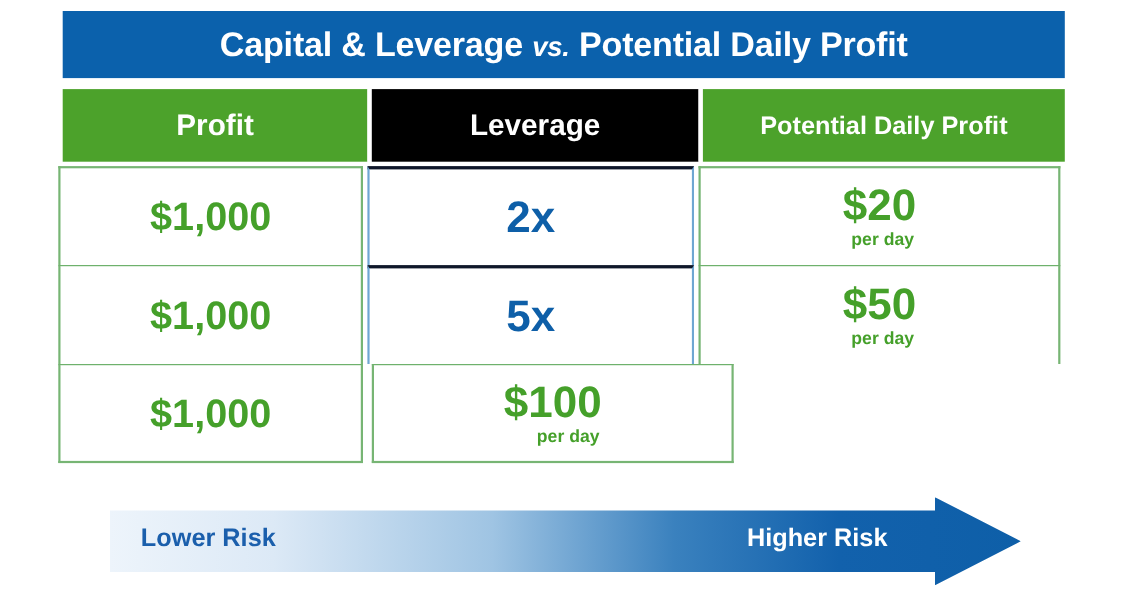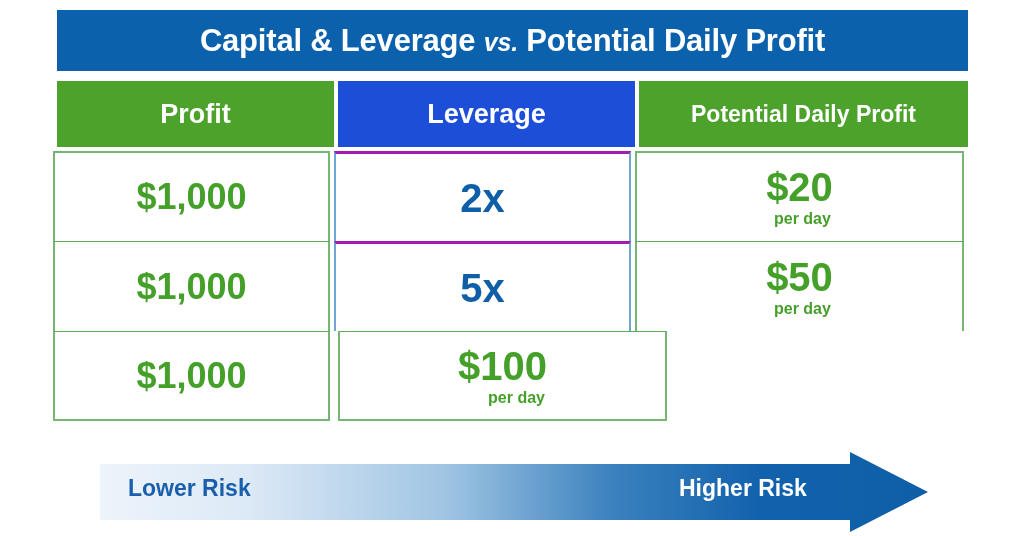--- a/index.html
+++ b/index.html
@@ -62,21 +62,21 @@
     align-items: center;
     justify-content: center;
     box-sizing: border-box;
     height: 66px;
     color: #ffffff;
     font-weight: bold;
     line-height: 1;
   }
   .hcell.c1 { width: 277px; background: #4CA22B; font-size: 27px; }
   .hcell.gap { width: 4px; background: #ffffff; }
-  .hcell.c2 { width: 297px; background: #1d4ed8; font-size: 27px; }
+  .hcell.c2 { width: 297px; background: #000000; font-size: 27px; }
   .hcell.c3 { width: 329px; background: #4CA22B; font-size: 23px; }
 
   
   .data-table {
     position: absolute;
     left: 53px;
     top: 151px;
     width: 911px;
   }
   .drow {
@@ -96,21 +96,21 @@
     width: 277px;
     border-left: 2px solid #77B574;
     border-right: 2px solid #77B574;
     border-top: 1px solid #5FA95C;
   }
   .dcell.gap { width: 4px; background: #ffffff; border: none; }
   .dcell.c2 {
     width: 297px;
     border-left: 2px solid #6FA6D2;
     border-right: 2px solid #6FA6D2;
-    border-top: 3px solid #a21caf;
+    border-top: 3px solid #0f172a;
   }
   .dcell.c3 {
     width: 329px;
     border-left: 2px solid #77B574;
     border-right: 2px solid #77B574;
     border-top: 1px solid #5FA95C;
   }
   .drow:first-child .dcell.c1,
   .drow:first-child .dcell.c3 { border-top: 2px solid #77B574; }
   .drow:last-child .dcell.c1,

